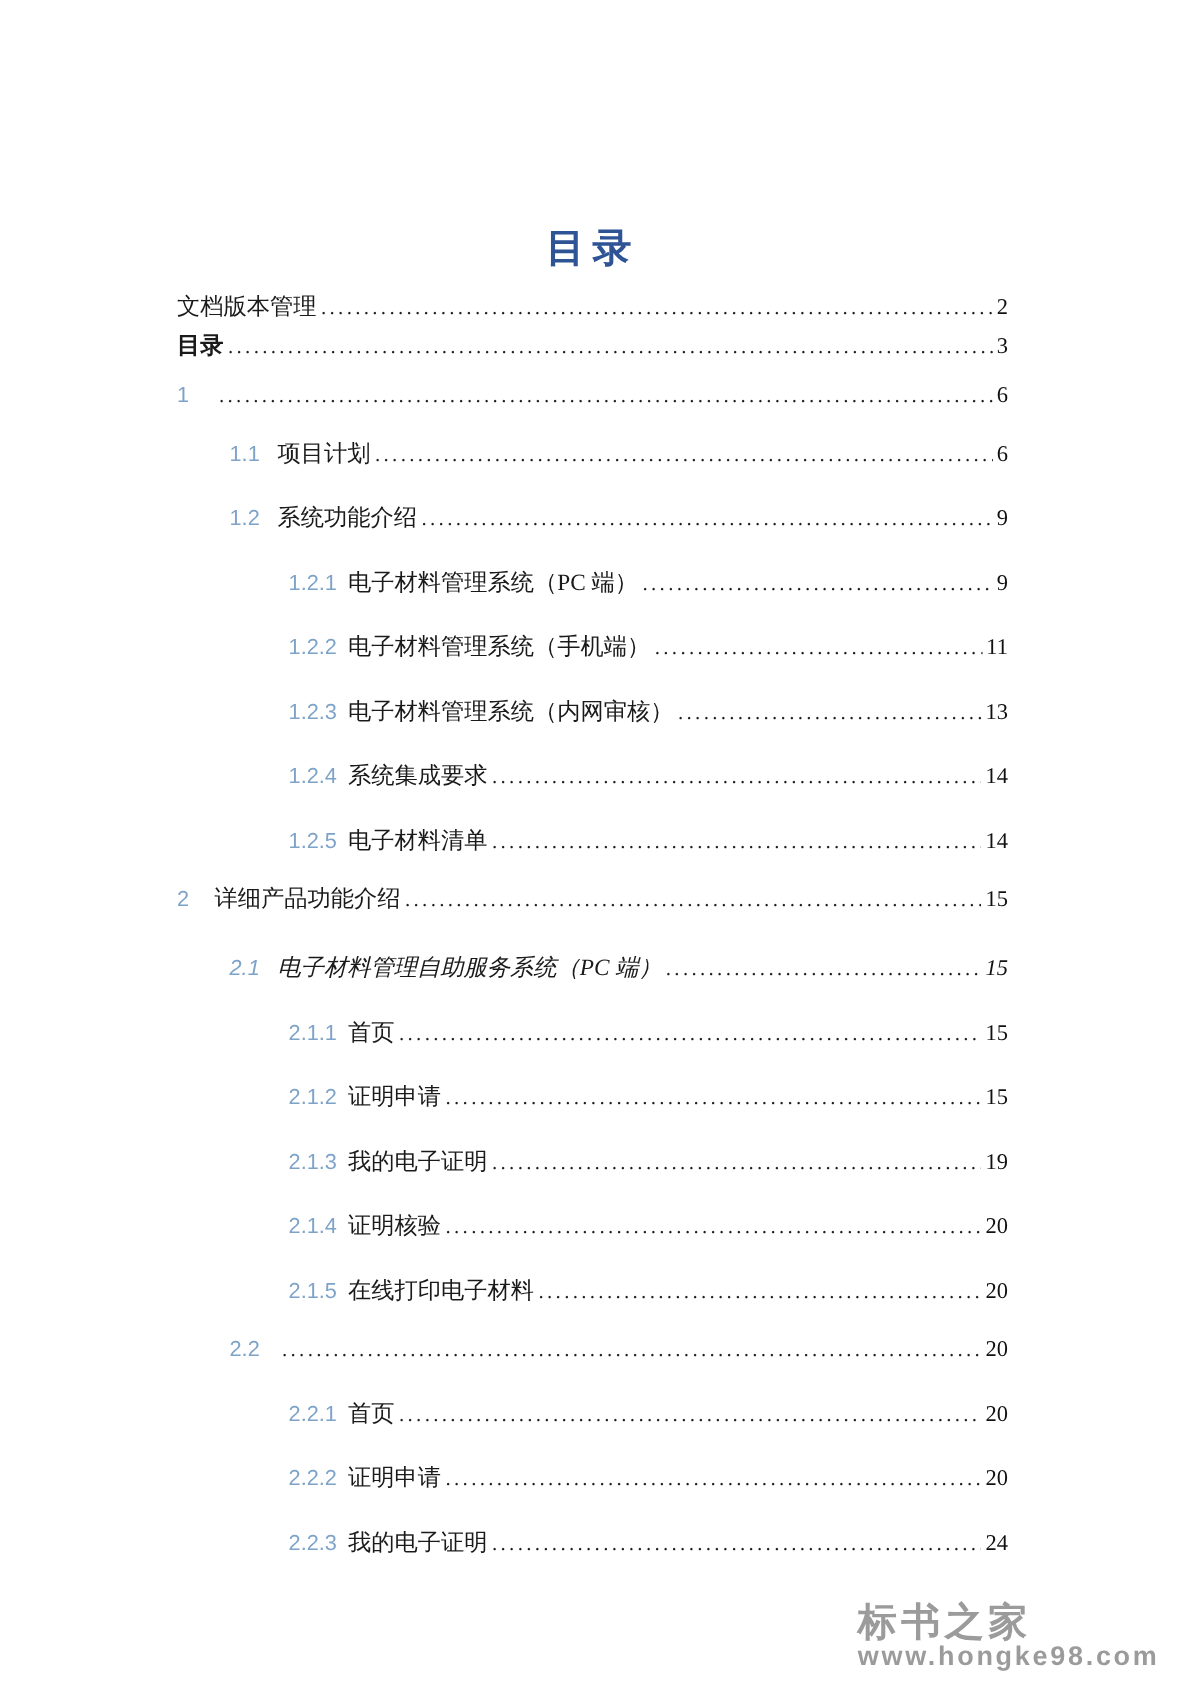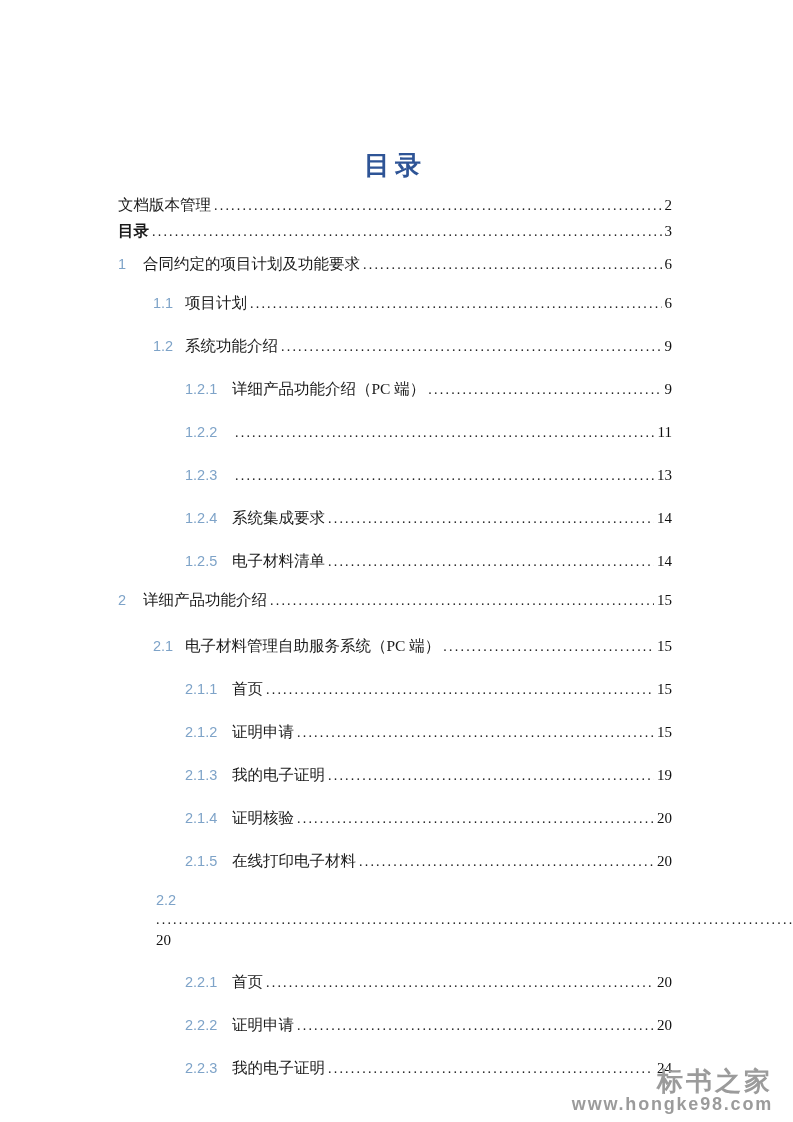--- a/index.html
+++ b/index.html
@@ -39,22 +39,22 @@
     align-items: baseline;
     margin-top: 22px;
     line-height: 20px;
     cursor: default;
   }
   .toc-row:nth-child(1)  { margin-top: 13px; }
   .toc-row:nth-child(2)  { margin-top: 5px; }
   .toc-row:nth-child(3)  { margin-top: 12px; }
   .toc-row:nth-child(4)  { margin-top: 18px; }
   .toc-row:nth-child(11) { margin-top: 18px; }
-  .toc-row:nth-child(12) { margin-top: 25px; }
-  .toc-row:nth-child(18) { margin-top: 18px; flex-direction: column; }
+  .toc-row:nth-child(12) { margin-top: 25px; font-style: italic; }
+  .toc-row:nth-child(18) { margin-top: 18px; }
 
   .toc-num {
     flex: 0 0 auto;
     font-family: "Liberation Sans", sans-serif;
     font-size: 14.5px;
     color: #7EA3C8;
   }
   .toc-label {
     flex: 0 0 auto;
     font-size: 15.5px;
@@ -73,29 +73,29 @@
   .toc-page {
     flex: 0 0 auto;
     font-size: 15px;
     color: #111111;
     margin-left: 2px;
   }
   .level-1 .toc-num { width: 25px; }
   .level-2 { padding-left: 35px; }
   .level-2 .toc-num { width: 32px; }
   .level-3 { padding-left: 67px; }
-  .level-3 .toc-num { width: 47px; }
+  .level-3 .toc-num { width: 47px; text-align: center; }
 
   .bold .toc-label { font-weight: bold; }
 
   .watermark {
     position: absolute;
     right: 20px;
     bottom: 10px;
-    text-align: right;
+    text-align: left;
     font-family: "Liberation Sans", sans-serif;
     color: #9B9B9B;
     user-select: none;
   }
   .watermark .brand {
     font-size: 26px;
     font-weight: bold;
     letter-spacing: 3px;
     line-height: 30px;
   }
@@ -122,54 +122,55 @@
 
   <div class="toc-row level-0 bold">
 
     <span class="toc-label">目录</span>
     <span class="leader">........................................................................................................................................................................................................</span>
     <span class="toc-page">3</span>
   </div>
 
   <div class="toc-row level-1">
     <span class="toc-num">1</span>
-    <span class="toc-label">合同约定的项目计划及功能要求</span>
     <span class="leader">........................................................................................................................................................................................................</span>
     <span class="toc-page">6</span>
   </div>
 
   <div class="toc-row level-2">
     <span class="toc-num">1.1</span>
     <span class="toc-label">项目计划</span>
     <span class="leader">........................................................................................................................................................................................................</span>
     <span class="toc-page">6</span>
   </div>
 
   <div class="toc-row level-2">
     <span class="toc-num">1.2</span>
     <span class="toc-label">系统功能介绍</span>
     <span class="leader">........................................................................................................................................................................................................</span>
     <span class="toc-page">9</span>
   </div>
 
   <div class="toc-row level-3">
     <span class="toc-num">1.2.1</span>
-    <span class="toc-label">详细产品功能介绍（PC 端）</span>
+    <span class="toc-label">电子材料管理系统（PC 端）</span>
     <span class="leader">........................................................................................................................................................................................................</span>
     <span class="toc-page">9</span>
   </div>
 
   <div class="toc-row level-3">
     <span class="toc-num">1.2.2</span>
+    <span class="toc-label">电子材料管理系统（手机端）</span>
     <span class="leader">........................................................................................................................................................................................................</span>
     <span class="toc-page">11</span>
   </div>
 
   <div class="toc-row level-3">
     <span class="toc-num">1.2.3</span>
+    <span class="toc-label">电子材料管理系统（内网审核）</span>
     <span class="leader">........................................................................................................................................................................................................</span>
     <span class="toc-page">13</span>
   </div>
 
   <div class="toc-row level-3">
     <span class="toc-num">1.2.4</span>
     <span class="toc-label">系统集成要求</span>
     <span class="leader">........................................................................................................................................................................................................</span>
     <span class="toc-page">14</span>
   </div>

